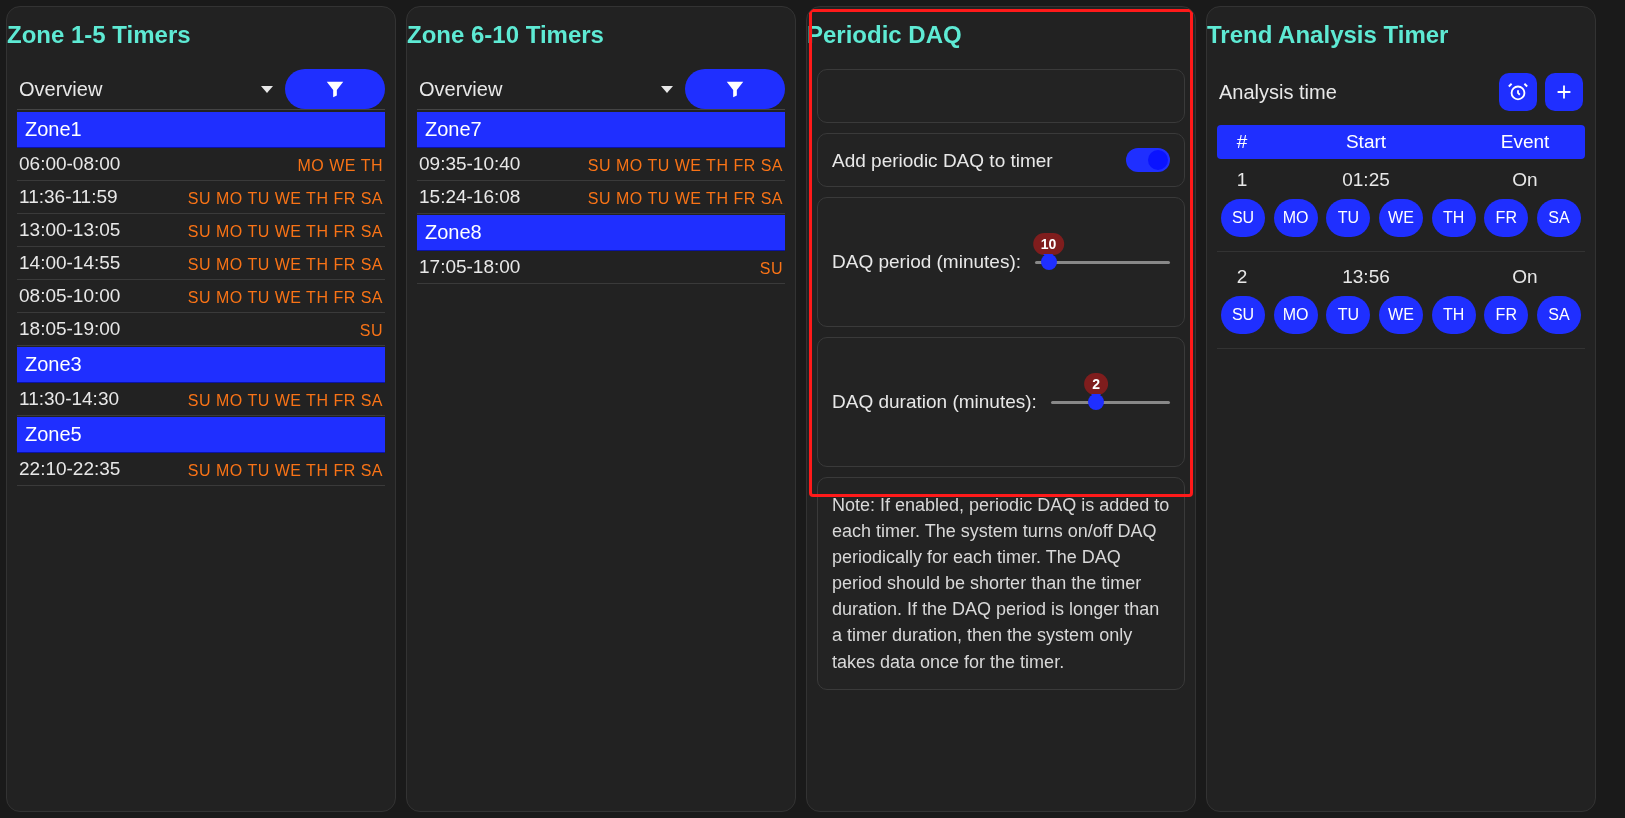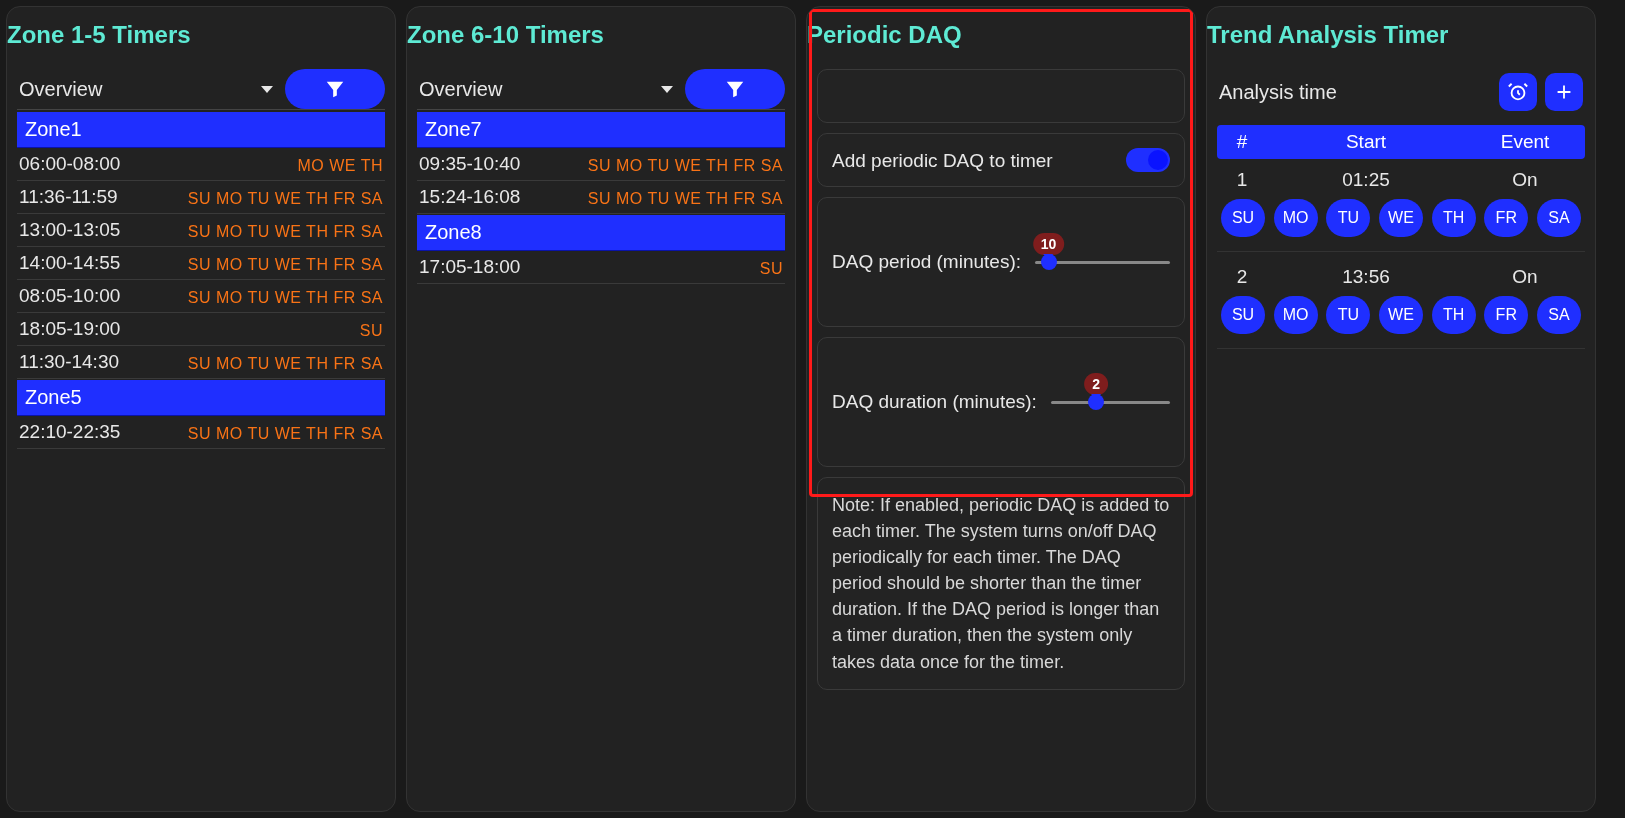--- a/index.html
+++ b/index.html
@@ -322,20 +322,21 @@
             <span class="sched-days">SU MO TU WE TH FR SA</span>
           </div>
           <div class="sched-row">
             <span class="sched-time">08:05-10:00</span>
             <span class="sched-days">SU MO TU WE TH FR SA</span>
           </div>
           <div class="sched-row">
             <span class="sched-time">18:05-19:00</span>
             <span class="sched-days">SU</span>
           </div>
+          <div class="zone-header">Zone3</div>
           <div class="sched-row">
             <span class="sched-time">11:30-14:30</span>
             <span class="sched-days">SU MO TU WE TH FR SA</span>
           </div>
           <div class="zone-header">Zone5</div>
           <div class="sched-row">
             <span class="sched-time">22:10-22:35</span>
             <span class="sched-days">SU MO TU WE TH FR SA</span>
           </div>
         </div>

